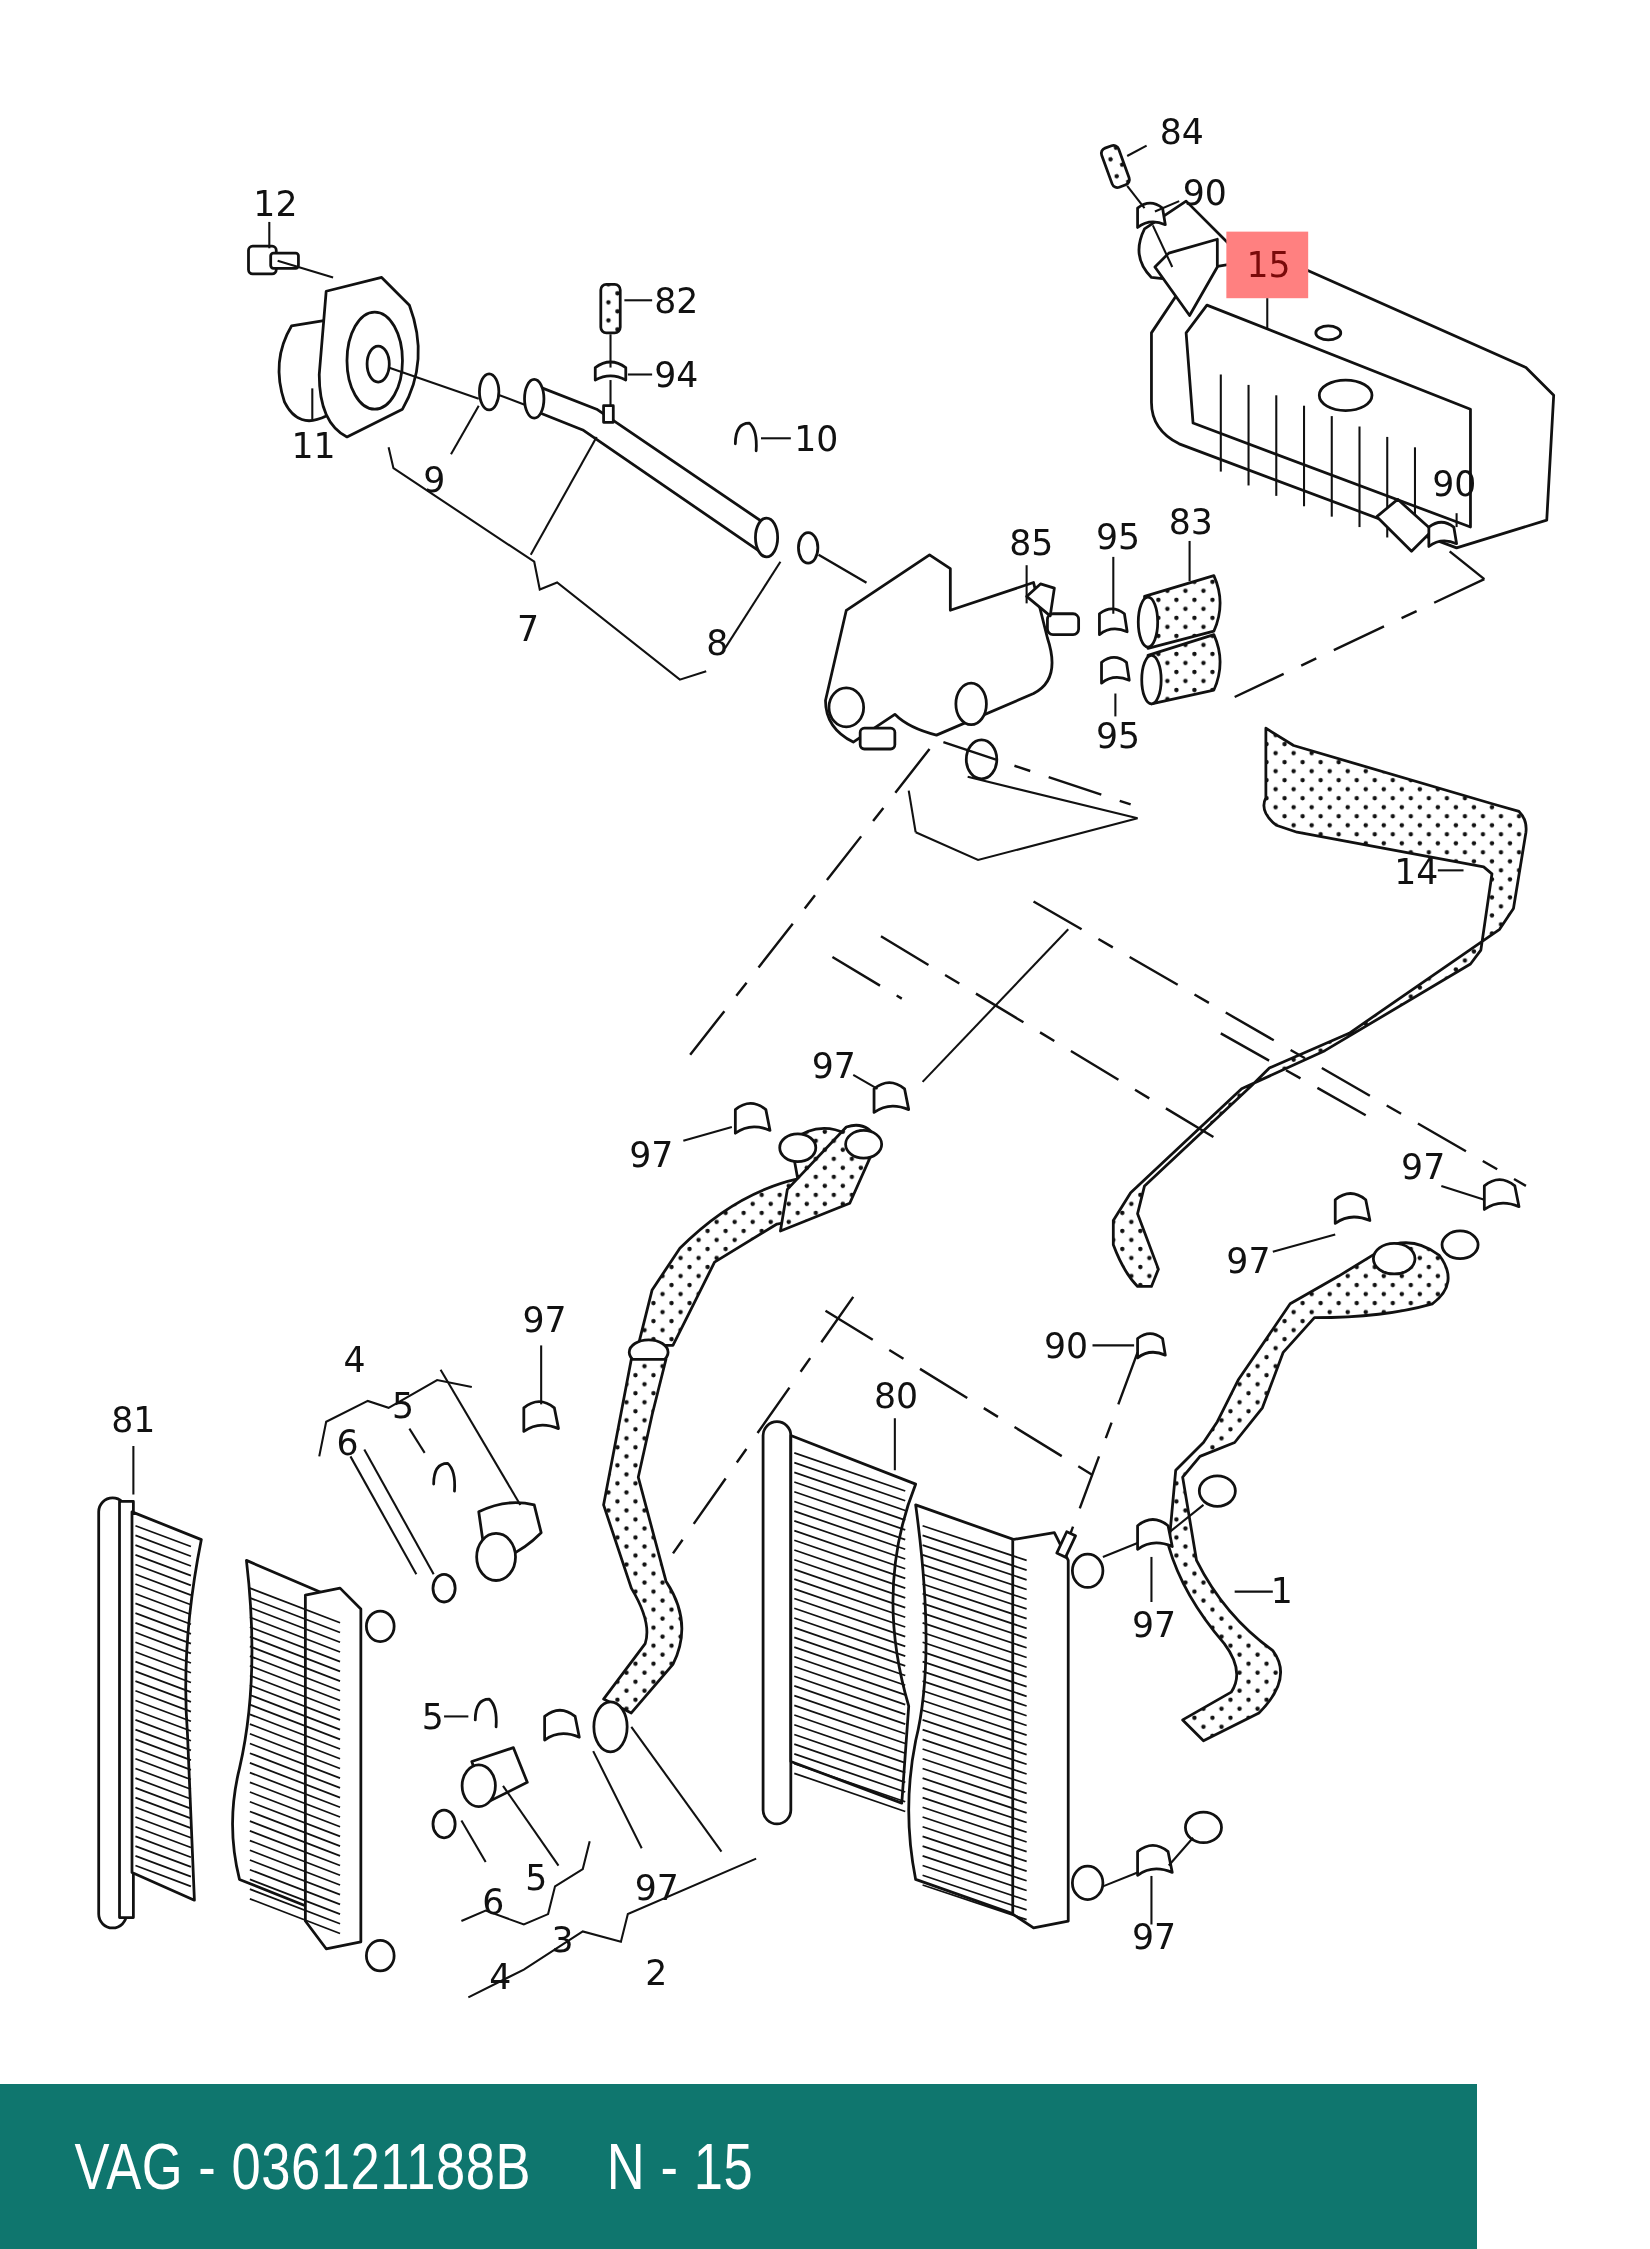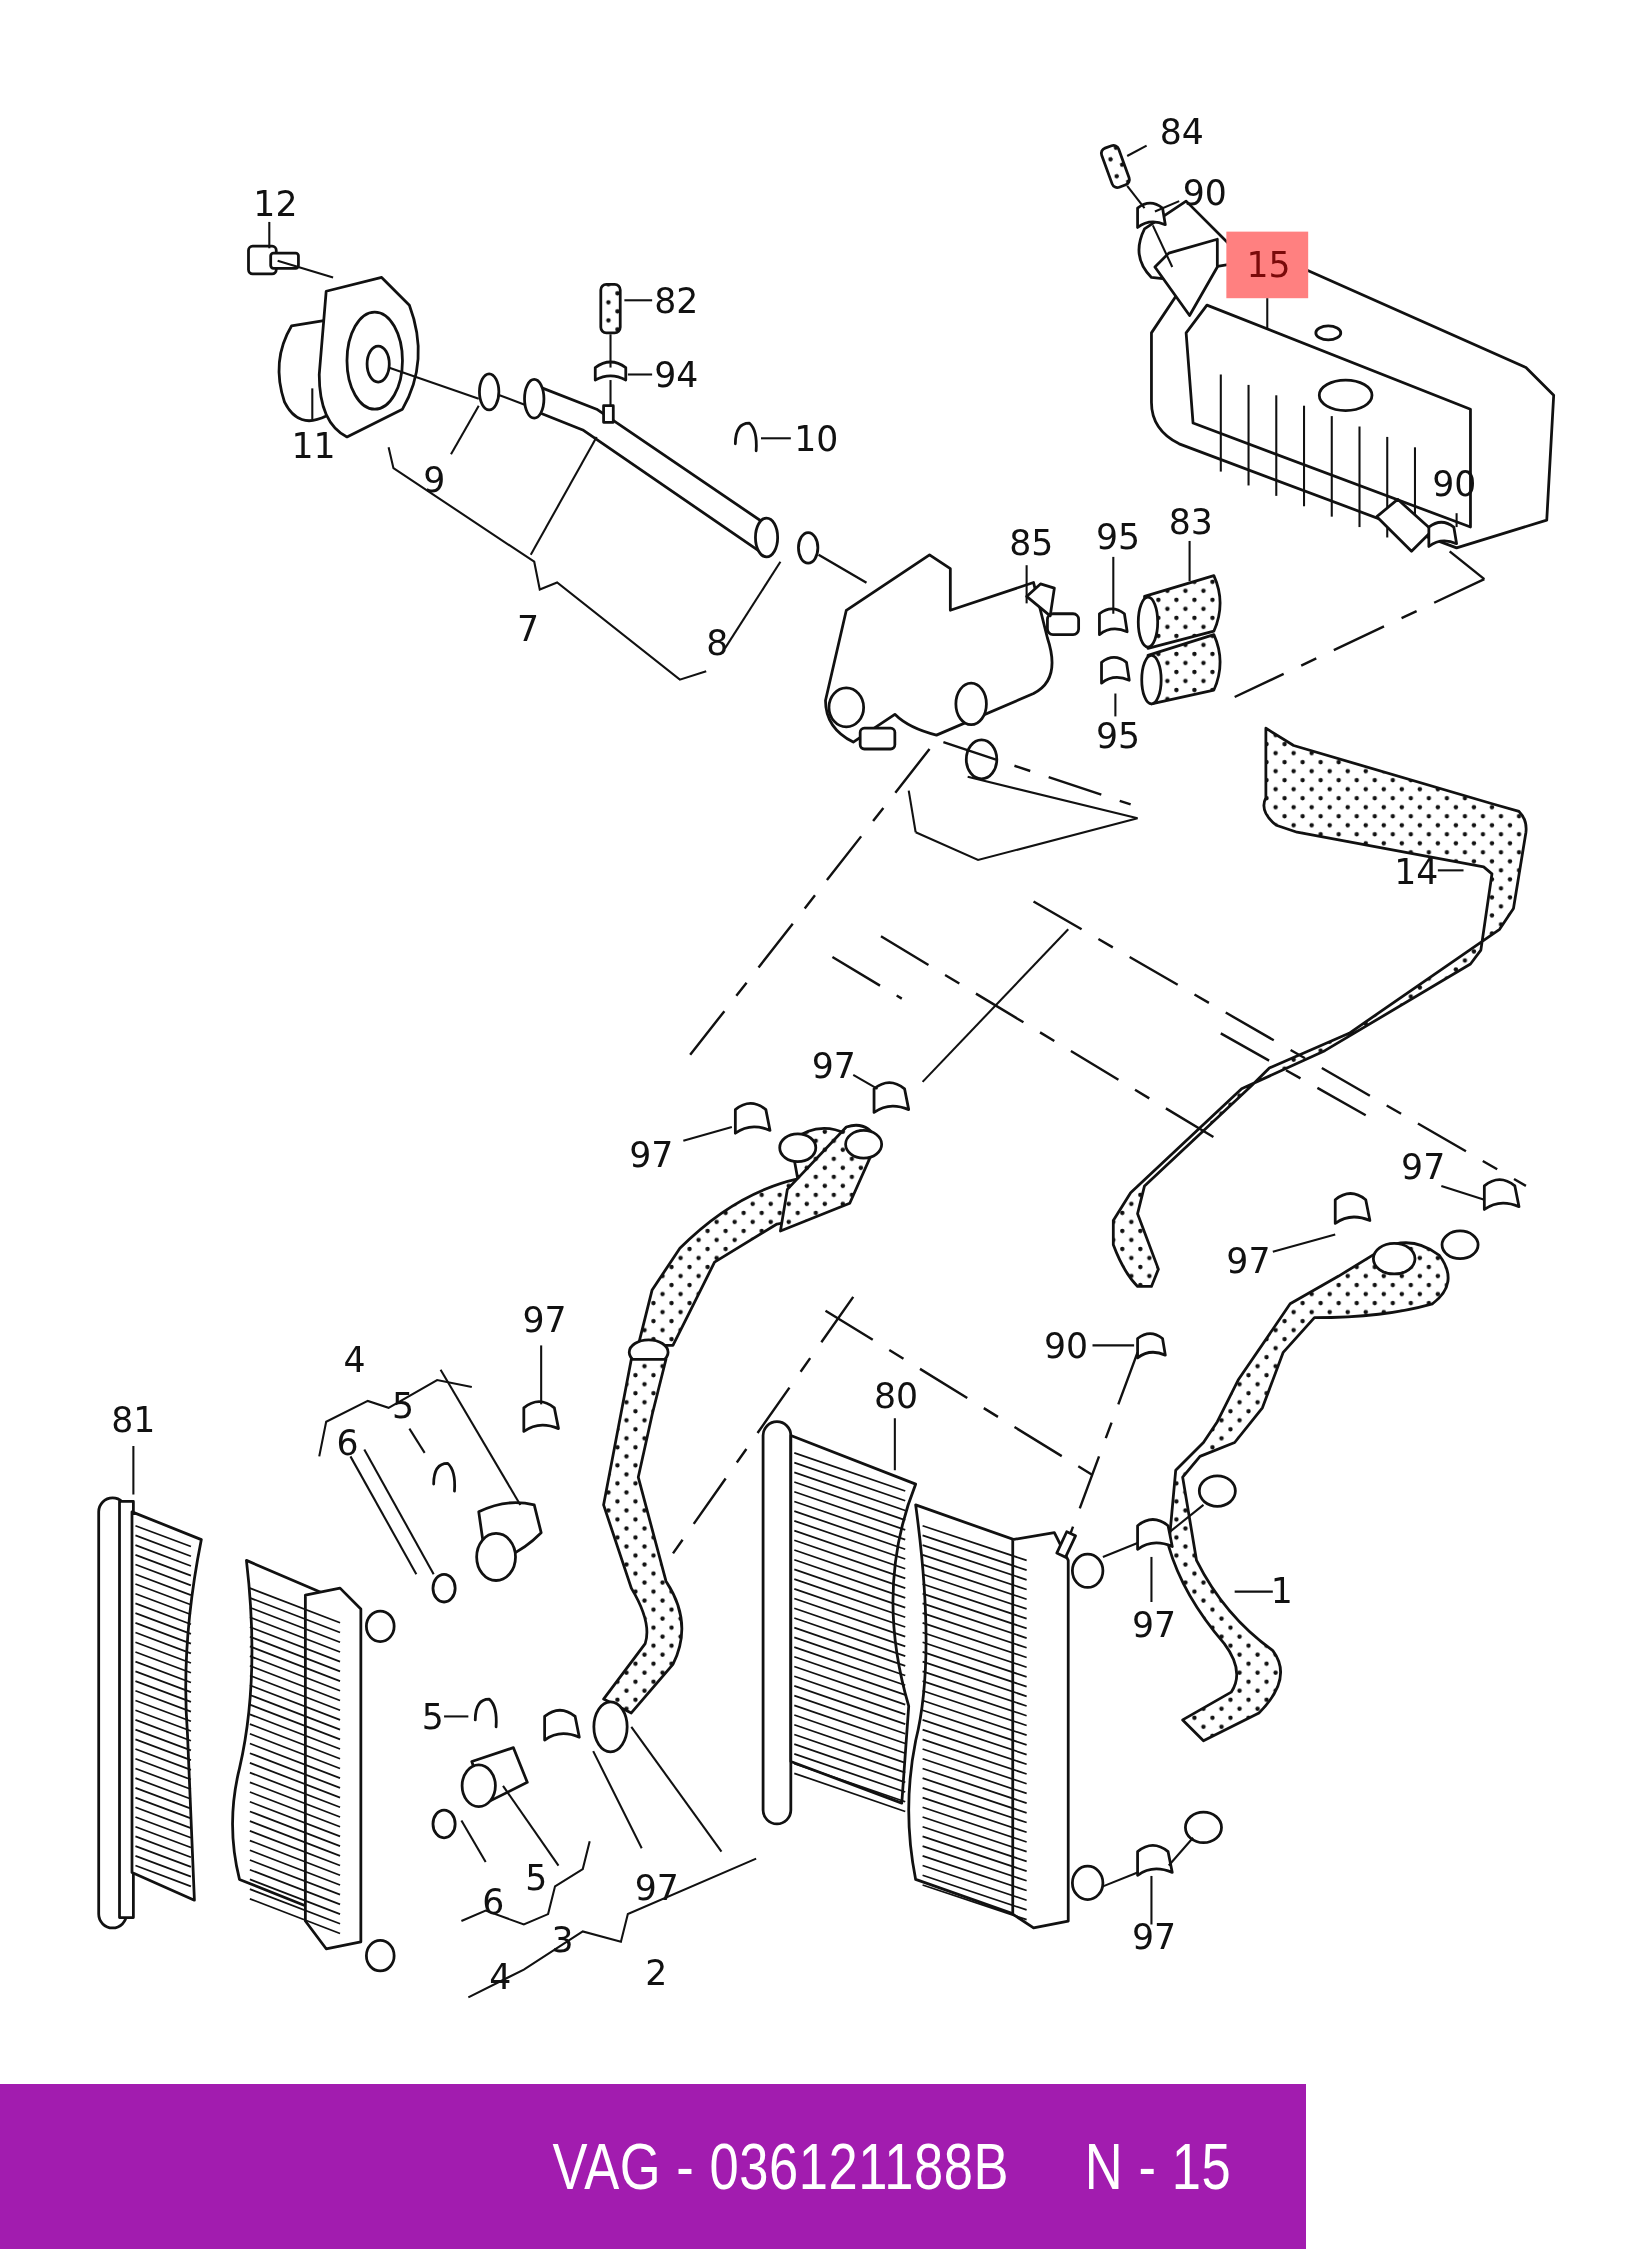--- a/index.html
+++ b/index.html
@@ -8,22 +8,22 @@
   #diagram { position: absolute; left: 0; top: 0; width: 1651px; height: 2084px; }
   .part-label { font-family: "DejaVu Sans", sans-serif; font-size: 50px; fill: #111; }
   .hl-rect { fill: #ff8080; }
   .hl-text { fill: #7a0a0a; }
   .ln { stroke: #111; stroke-width: 4; fill: none; stroke-linecap: round; stroke-linejoin: round; }
   .thin { stroke: #111; stroke-width: 3; fill: none; }
   .dash { stroke: #111; stroke-width: 3.5; fill: none; stroke-dasharray: 80 28 24 28; }
   .part { stroke: #111; stroke-width: 4; fill: #fff; stroke-linejoin: round; }
   .hose { stroke: #111; stroke-width: 4; fill: url(#dots); stroke-linejoin: round; }
   .fins { stroke: #111; stroke-width: 2.5; }
-  #footer { position: absolute; left: 0; top: 2084px; width: 1306px; height: 166px;
-            background: #a21caf; display: flex; align-items: center; justify-content: flex-end; }
+  #footer { position: absolute; left: 0; top: 2084px; width: 1477px; height: 166px;
+            background: #0f766e; display: flex; align-items: center; justify-content: flex-start; }
   #footer-text { color: #ffffff; font-family: "Liberation Sans", sans-serif; font-size: 64px;
                  letter-spacing: 0.7px; white-space: pre; transform: scaleX(0.82); }
 </style>
 </head>
 <body>
 
 <svg id="diagram" viewBox="0 0 2380 3005" xmlns="http://www.w3.org/2000/svg">
   <defs>
     <pattern id="dots" width="26" height="26" patternUnits="userSpaceOnUse">
       <rect width="26" height="26" fill="#fff"></rect>

